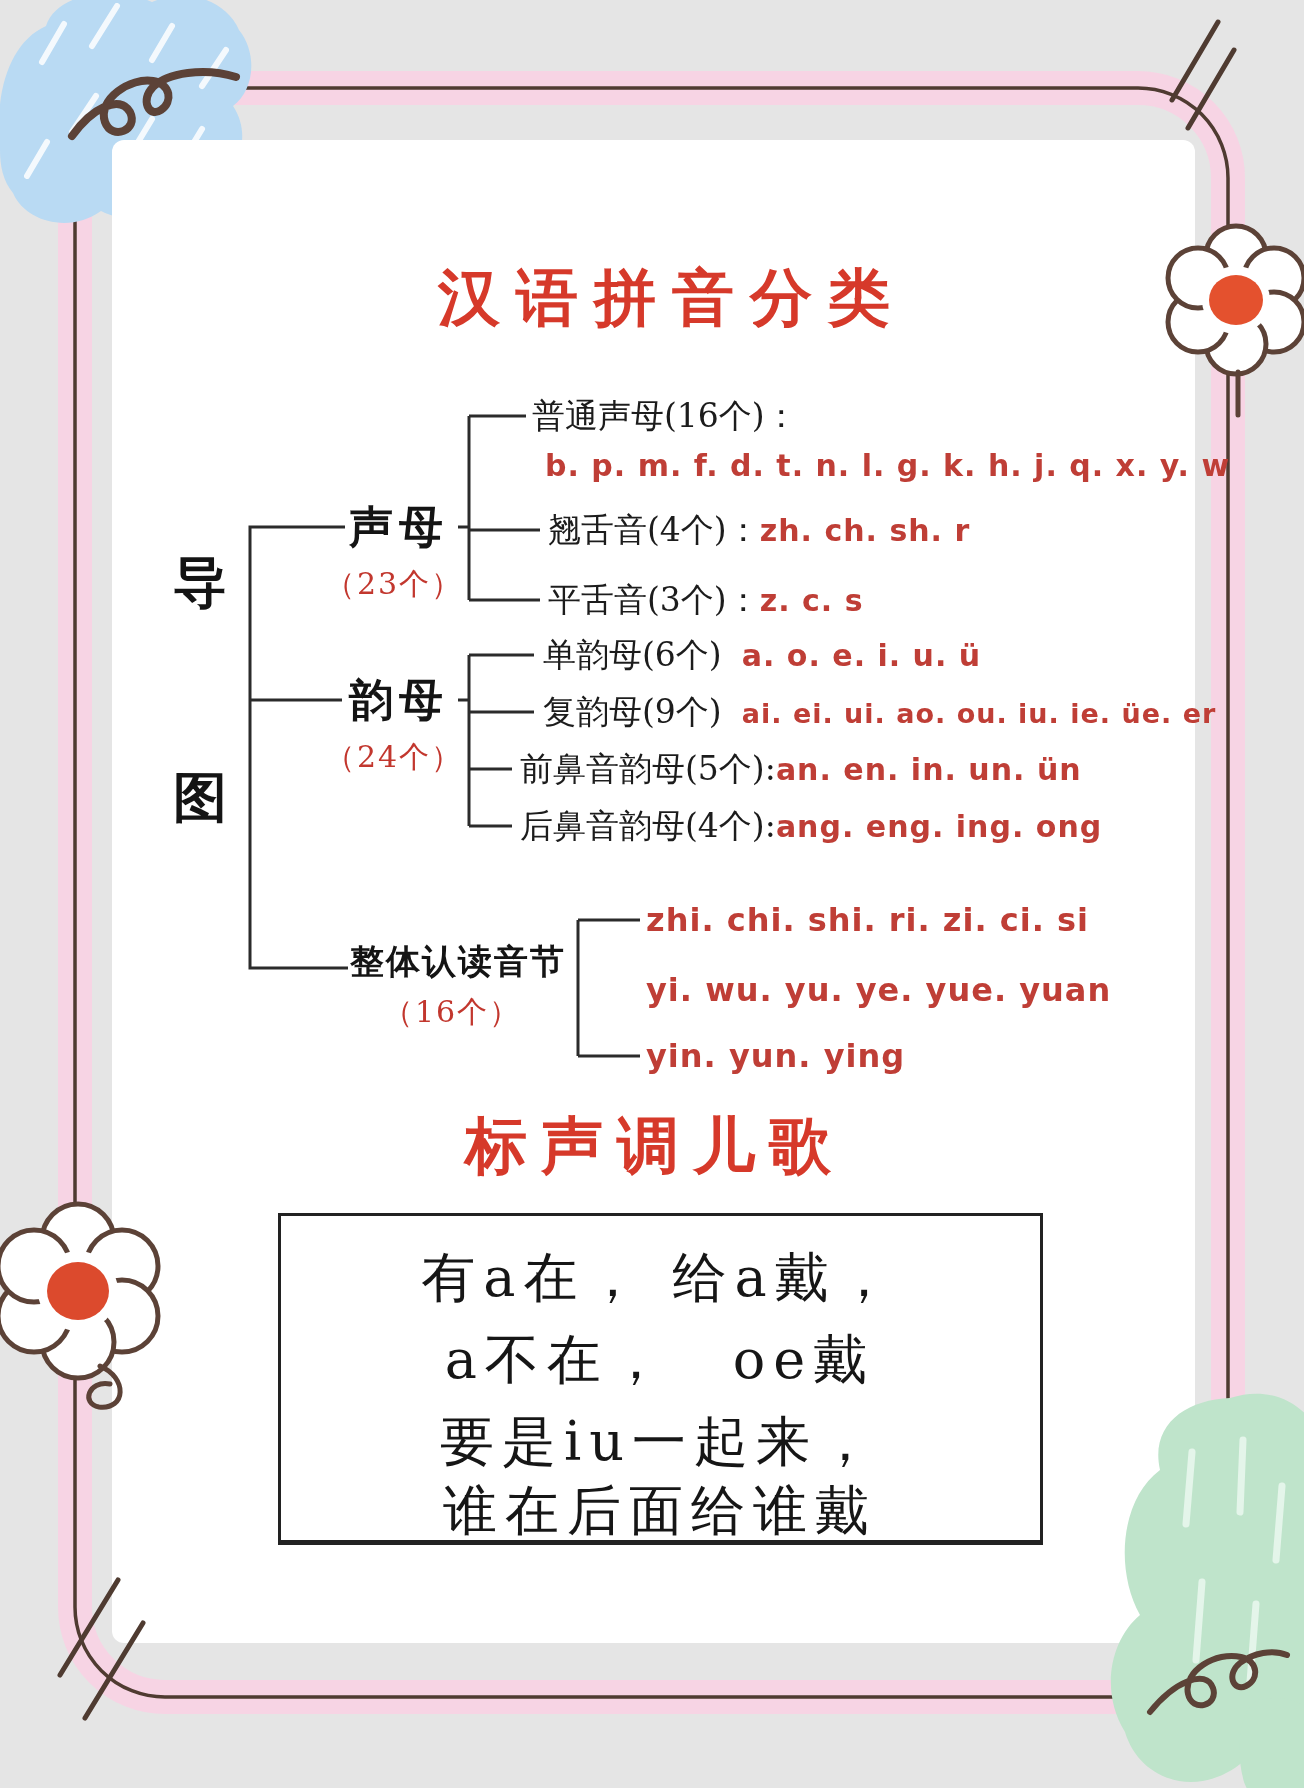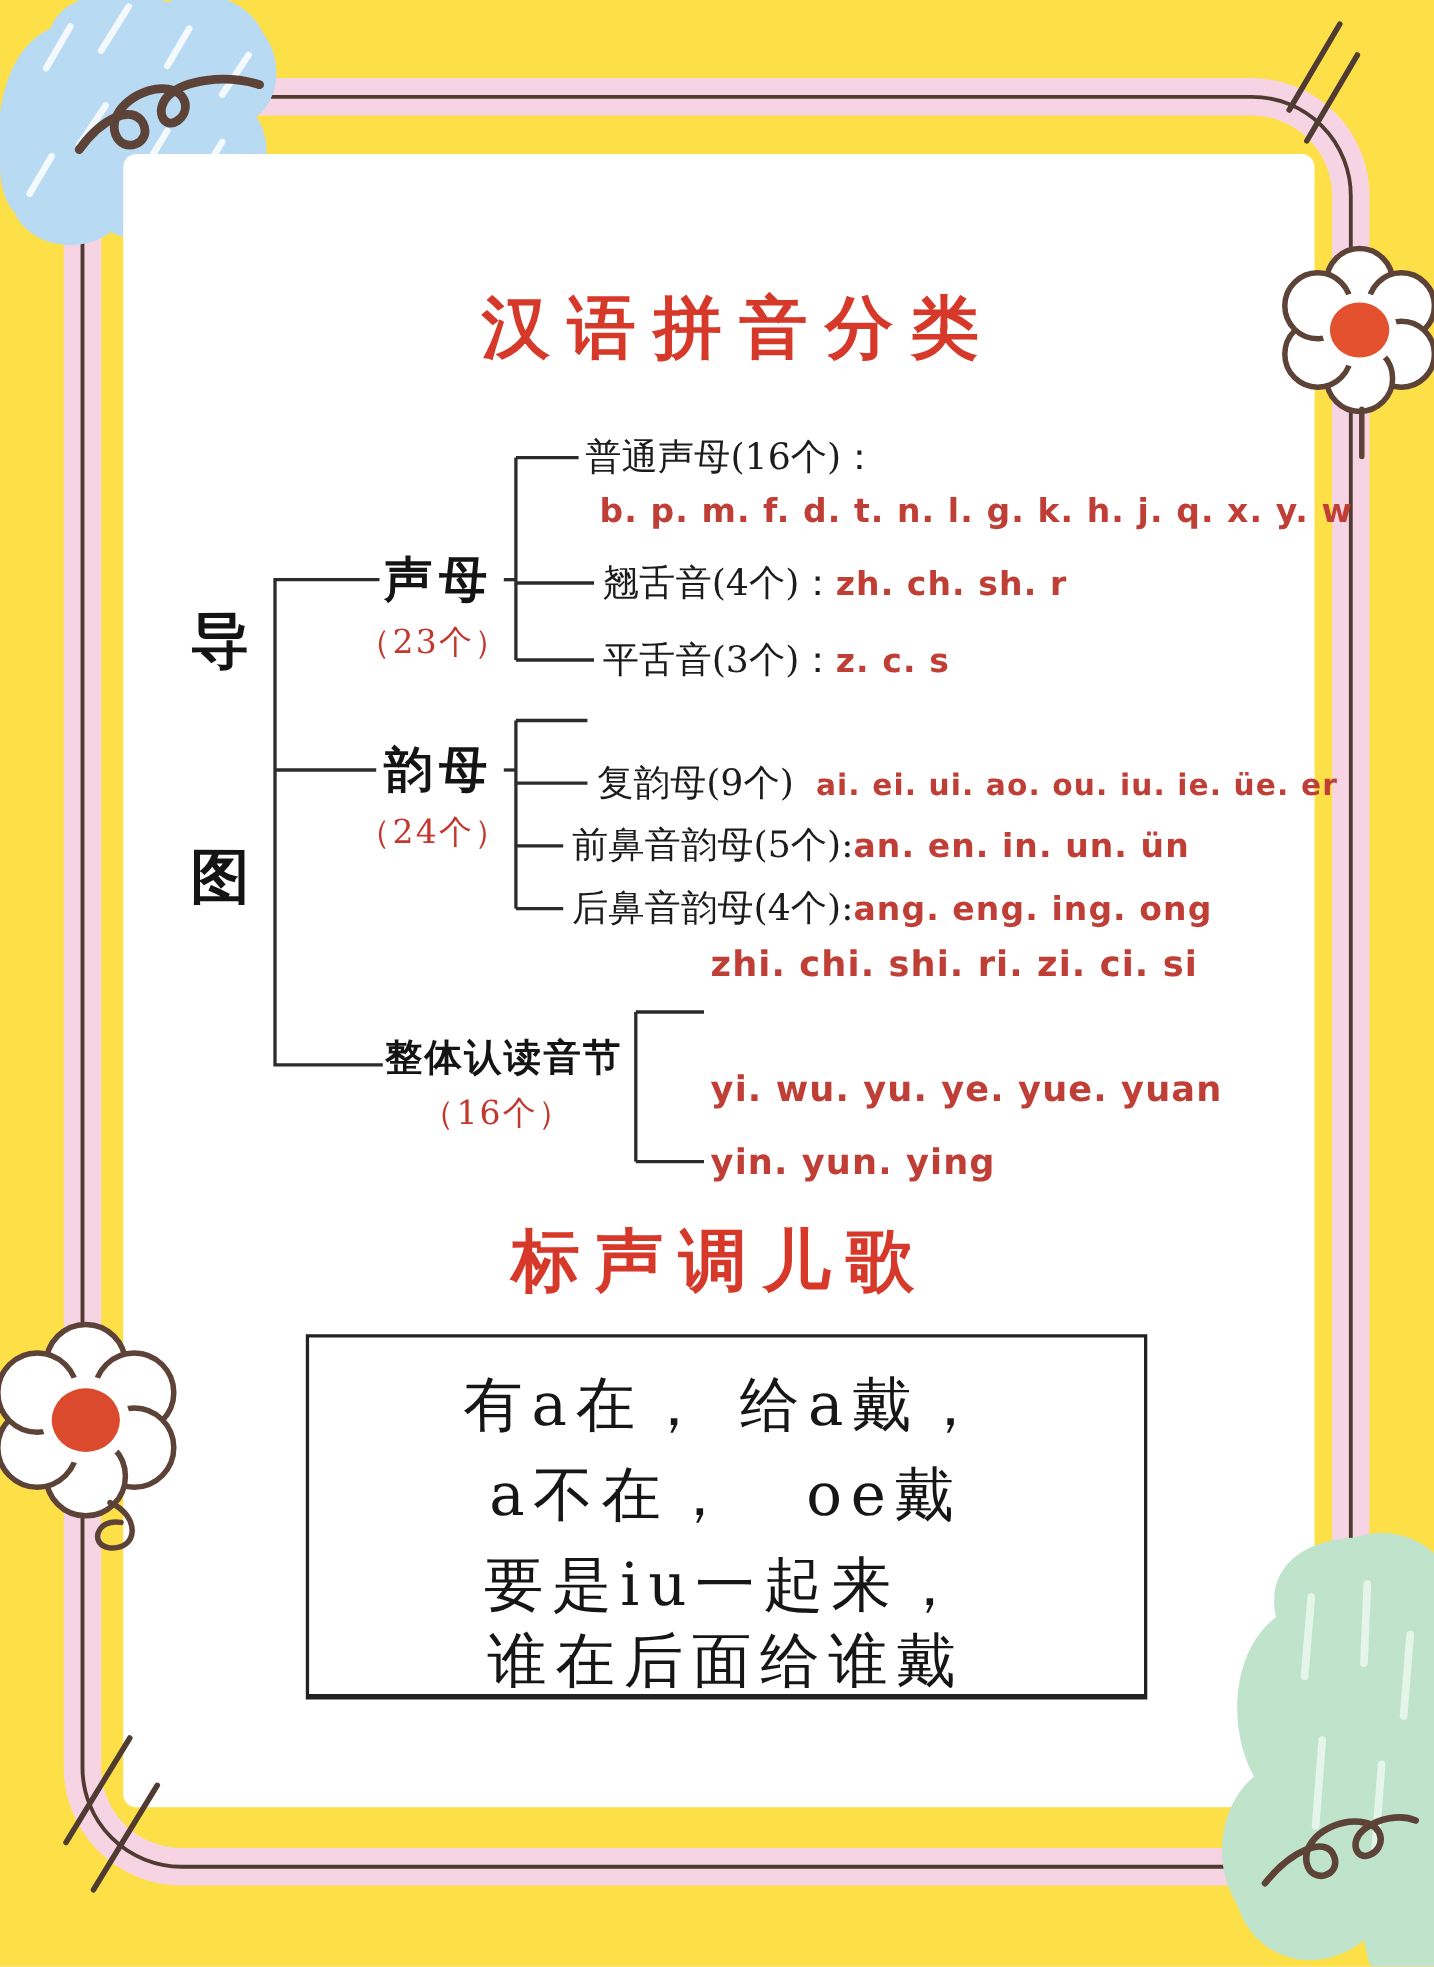--- a/index.html
+++ b/index.html
@@ -1,17 +1,17 @@
 <!DOCTYPE html>
 <html><head>
 <meta charset="utf-8">
 <style>
   html,body{margin:0;padding:0;}
   body{width:1304px;height:1788px;font-family:"DejaVu Serif",serif;}
-  #canvas{position:relative;width:1304px;height:1788px;background:#fde047;overflow:hidden;}
+  #canvas{position:relative;width:1304px;height:1788px;background:#e5e5e5;overflow:hidden;}
   .abs{position:absolute;}
   svg.layer{position:absolute;left:0;top:0;width:1304px;height:1788px;pointer-events:none;}
   .card{position:absolute;left:112px;top:140px;width:1083px;height:1503px;background:#ffffff;border-radius:12px;}
   .cn{font-family:"DejaVu Serif",serif;}
   .py{font-family:"DejaVu Sans",sans-serif;}
   .title{color:#d6392a;font-weight:bold;white-space:nowrap;transform:translate(-50%,-50%);}
   .title1{font-size:62px;letter-spacing:16px;}
   .title2{font-size:62px;letter-spacing:14px;}
   .rootchar{font-size:54px;color:#141414;transform:translate(-50%,-50%);font-weight:600;}
   .branch{font-size:44px;font-weight:bold;color:#141414;letter-spacing:6px;transform:translate(-50%,-50%);white-space:nowrap;text-align:right;}
@@ -95,37 +95,41 @@
     <span class="py val val-lg">zh. ch. sh. r</span>
   </div>
   <div class="abs row" style="left:548px;top:600px;">
     <span class="cn lbl">平舌音(3个)：</span>
     <span class="py val val-lg">z. c. s</span>
   </div>
 
   <div class="abs cn branch" style="left:399px;top:700px;">韵母</div>
   <div class="abs cn count" style="left:394px;top:757px;">（24个）</div>
 
+  <div class="abs row" style="left:543px;top:655px;">
+    <span class="cn lbl">单韵母(6个)</span>
+    <span class="py val val-lg gap">a. o. e. i. u. ü</span>
+  </div>
   <div class="abs row" style="left:543px;top:712px;justify-content:space-between;">
     <span class="cn lbl">复韵母(9个)</span>
     <span class="py val gap">ai. ei. ui. ao. ou. iu. ie. üe. er</span>
   </div>
   <div class="abs row" style="left:520px;top:769px;">
     <span class="cn lbl">前鼻音韵母(5个):</span>
     <span class="py val val-lg">an. en. in. un. ün</span>
   </div>
   <div class="abs row" style="left:520px;top:826px;">
     <span class="cn lbl">后鼻音韵母(4个):</span>
     <span class="py val val-lg">ang. eng. ing. ong</span>
   </div>
 
   <div class="abs cn branch branch-sm" style="left:458px;top:962px;">整体认读音节</div>
   <div class="abs cn count" style="left:452px;top:1012px;">（16个）</div>
 
-  <div class="abs row" style="left:646px;top:876px;">
+  <div class="abs row" style="left:646px;top:920px;">
     <span class="py val val-lg" style="font-size:32px;">zhi. chi. shi. ri. zi. ci. si</span>
   </div>
   <div class="abs row" style="left:646px;top:990px;">
     <span class="py val val-lg" style="font-size:32px;text-align:center;">yi. wu. yu. ye. yue. yuan</span>
   </div>
   <div class="abs row" style="left:646px;top:1056px;">
     <span class="py val val-lg" style="font-size:32px;">yin. yun. ying</span>
   </div>
 
   <div class="rhyme-box"></div>

